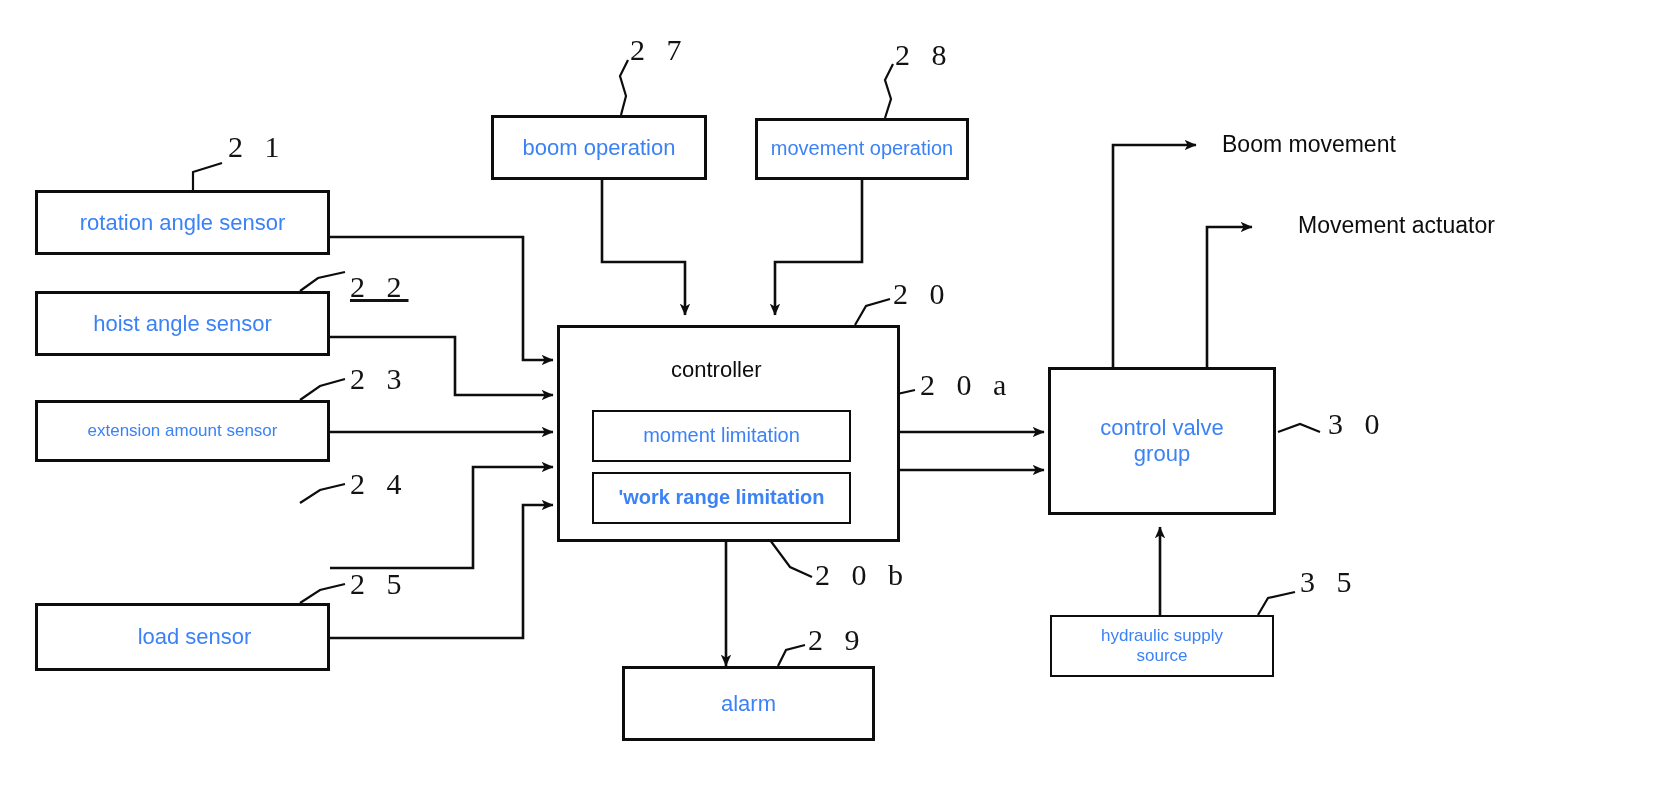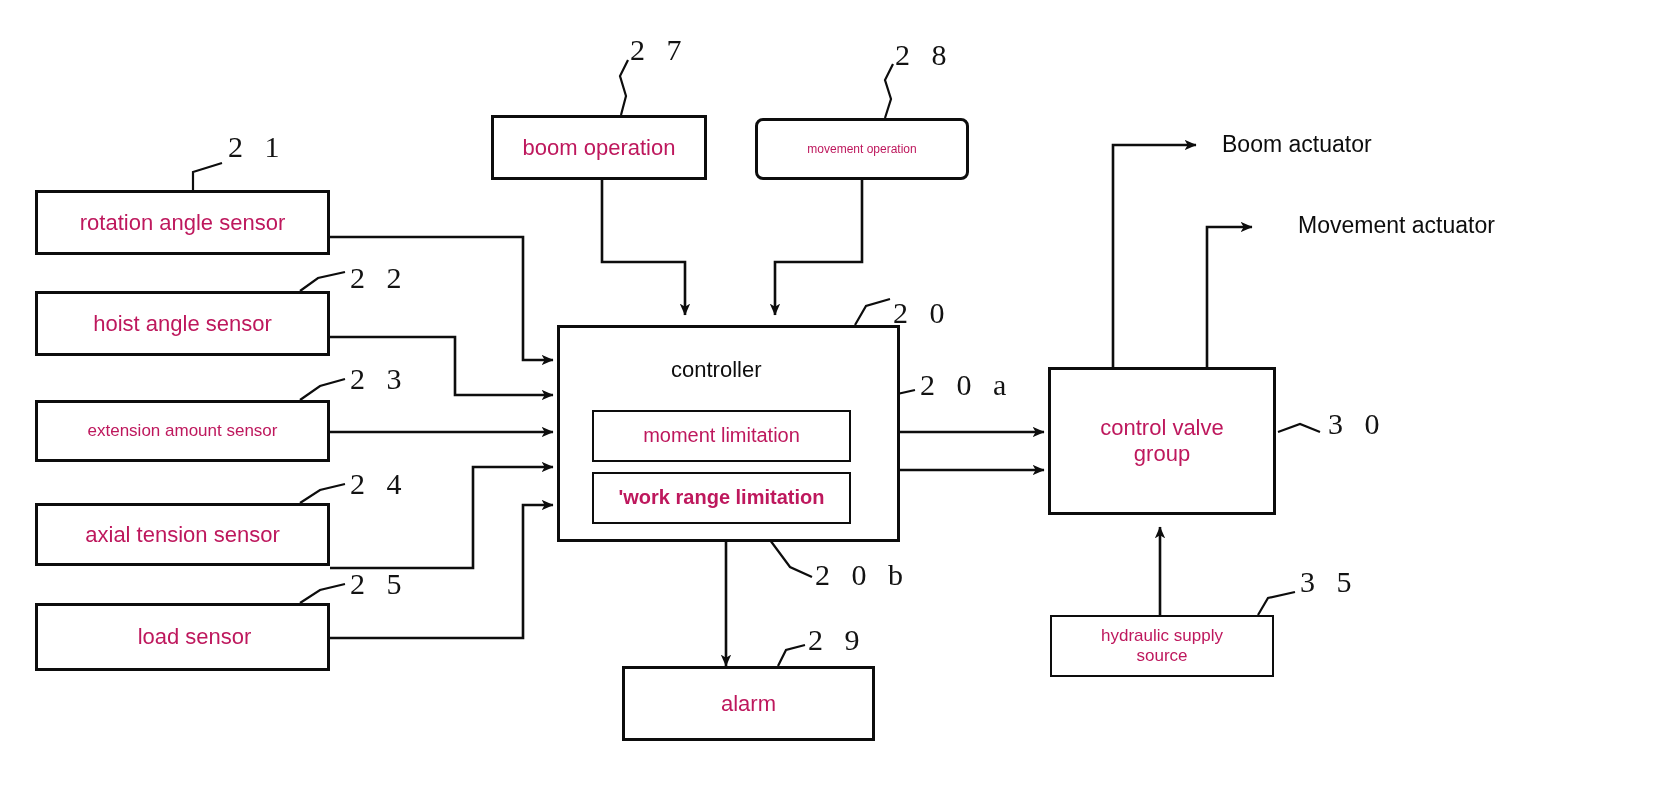--- a/index.html
+++ b/index.html
@@ -29,32 +29,32 @@
   .node {
     position: absolute;
     box-sizing: border-box;
     border: 3px solid #0d0d0d;
     background: #ffffff;
     display: flex;
     align-items: center;
     justify-content: center;
     text-align: center;
     line-height: 1.18;
-    color: #be185d;
+    color: #3b82f6;
   }
   .node.thin { border-width: 2px; }
   .node-label {
     display: block;
     padding: 0 6px;
     white-space: pre-line;
   }
   .f22 { font-size: 22px; }
   .f20 { font-size: 20px; }
   .f17 { font-size: 17px; }
-  .f16 { font-size: 12px; border-radius: 8px; }
+  .f16 { font-size: 20px; }
   .plain-label {
     position: absolute;
     color: #0d0d0d;
     white-space: nowrap;
   }
   .refnum {
     position: absolute;
     font-family: "Liberation Serif", serif;
     font-size: 30px;
     letter-spacing: 7px;
@@ -126,50 +126,47 @@
   </svg>
 
   <div class="node f22" style="left:35px; top:190px; width:295px; height:65px;">
     <span class="node-label">rotation angle sensor</span>
   </div>
   <div class="refnum" style="left:228px; top:130px;">2 1</div>
 
   <div class="node f22" style="left:35px; top:291px; width:295px; height:65px;">
     <span class="node-label">hoist angle sensor</span>
   </div>
-  <div class="refnum" style="left:350px; top:261px;">2 2</div>
+  <div class="refnum" style="left:350px; top:270px;text-decoration:underline;">2 2</div>
 
   <div class="node f17" style="left:35px; top:400px; width:295px; height:62px;">
     <span class="node-label">extension amount sensor</span>
   </div>
   <div class="refnum" style="left:350px; top:362px;">2 3</div>
 
-  <div class="node f22" style="left:35px; top:503px; width:295px; height:63px;">
-    <span class="node-label">axial tension sensor</span>
-  </div>
   <div class="refnum" style="left:350px; top:467px;">2 4</div>
 
   <div class="node f22" style="left:35px; top:603px; width:295px; height:68px;padding-left:24px;">
     <span class="node-label">load sensor</span>
   </div>
   <div class="refnum" style="left:350px; top:567px;">2 5</div>
 
   <div class="node f22" style="left:491px; top:115px; width:216px; height:65px;">
     <span class="node-label">boom operation</span>
   </div>
   <div class="refnum" style="left:630px; top:33px;">2 7</div>
 
   <div class="node f16" style="left:755px; top:118px; width:214px; height:62px;">
     <span class="node-label">movement operation</span>
   </div>
   <div class="refnum" style="left:895px; top:38px;">2 8</div>
 
   <div class="node" style="left:557px; top:325px; width:343px; height:217px;"></div>
   <div class="ctrl-title" style="left:671px; top:357px;">controller</div>
-  <div class="refnum" style="left:893px; top:277px;margin-top:19px;">2 0</div>
+  <div class="refnum" style="left:893px; top:277px;">2 0</div>
 
   <div class="node thin f20" style="left:592px; top:410px; width:259px; height:52px;align-items:center;">
     <span class="node-label">moment limitation</span>
   </div>
   <div class="refnum" style="left:920px; top:368px;">2 0 a</div>
 
   <div class="node thin f20" style="left:592px; top:472px; width:259px; height:52px;font-weight:bold;">
     <span class="node-label">'work range limitation</span>
   </div>
   <div class="refnum" style="left:815px; top:558px;">2 0 b</div>
@@ -184,16 +181,16 @@
 group</span>
   </div>
   <div class="refnum" style="left:1328px; top:407px;">3 0</div>
 
   <div class="node thin f17" style="left:1050px; top:615px; width:224px; height:62px;align-items:center;">
     <span class="node-label">hydraulic supply
 source</span>
   </div>
   <div class="refnum" style="left:1300px; top:565px;">3 5</div>
 
-  <div class="plain-label f22" style="left:1222px; top:131px; font-size:23px;">Boom actuator</div>
+  <div class="plain-label f22" style="left:1222px; top:131px; font-size:23px;">Boom movement</div>
   <div class="plain-label f22" style="left:1298px; top:212px; font-size:23px;">Movement actuator</div>
 
 </div>
 
 </body></html>

